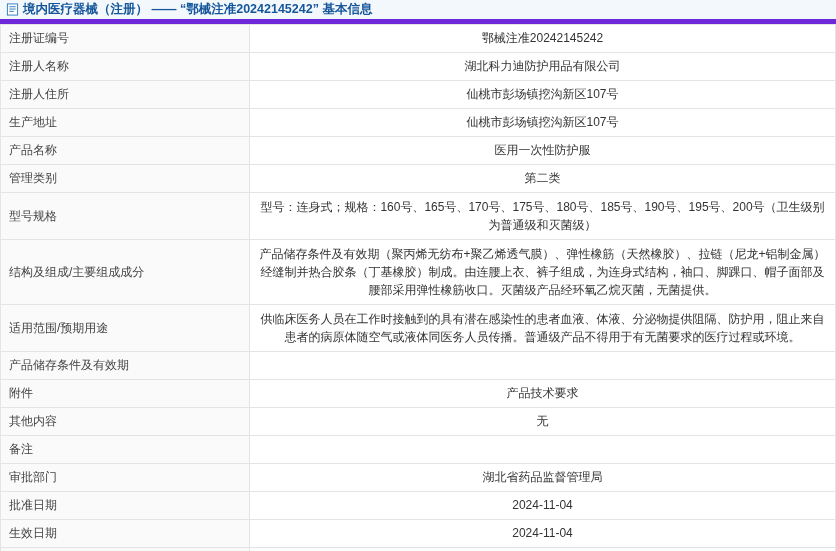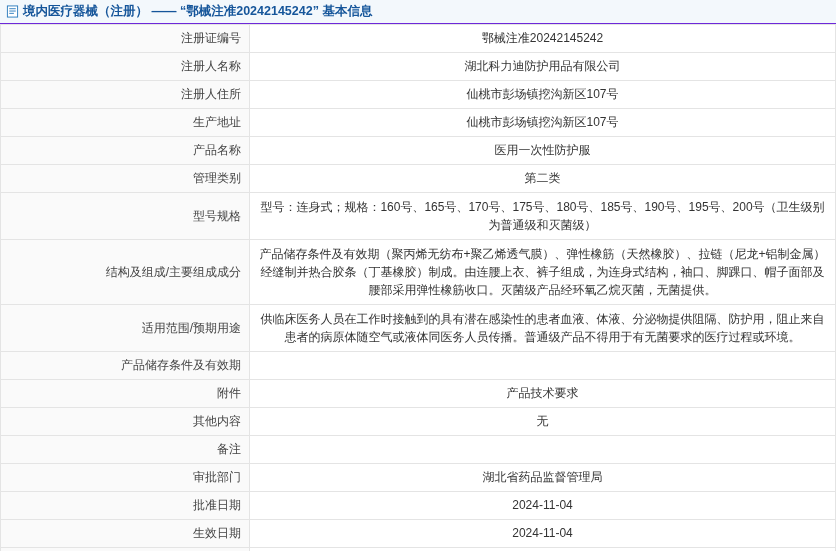--- a/index.html
+++ b/index.html
@@ -22,21 +22,21 @@
     box-sizing: border-box;
   }
   
   .header {
     height: 24px;
     display: flex;
     align-items: center;
     padding: 0 6px;
     box-sizing: border-box;
     background: #f3f8fc;
-    border-bottom: 1px solid #6d28d9;
+    border-bottom: 5px solid #6d28d9;
   }
   .header .doc-icon {
     width: 13px;
     height: 13px;
     margin-right: 4px;
     flex: 0 0 auto;
     display: block;
   }
   .header-title {
     font-size: 12.5px;
@@ -53,21 +53,20 @@
   }
   table.info td {
     border: 1px solid #e4e4e4;
     padding: 5px 8px;
     vertical-align: middle;
     line-height: 17px;
     font-size: 12px;
   }
   td.label {
     width: 232px;
-    text-align: right;
     color: #444444;
     background: #fafafa;
     padding-right: 10px;
     white-space: nowrap;
   }
   td.value {
     text-align: center;
     color: #333333;
     word-break: break-all;
   }

